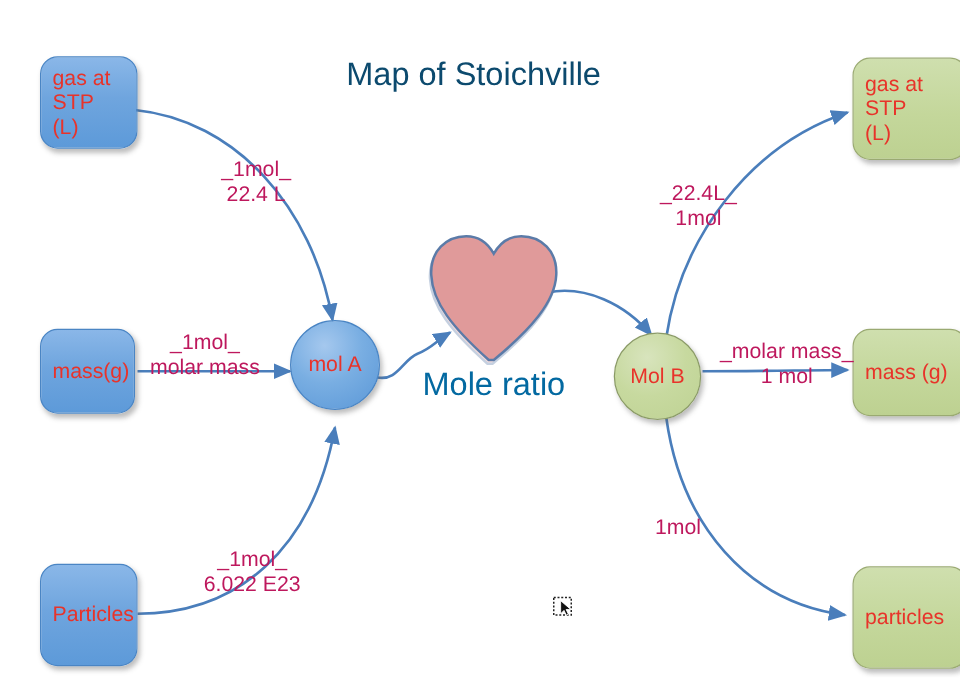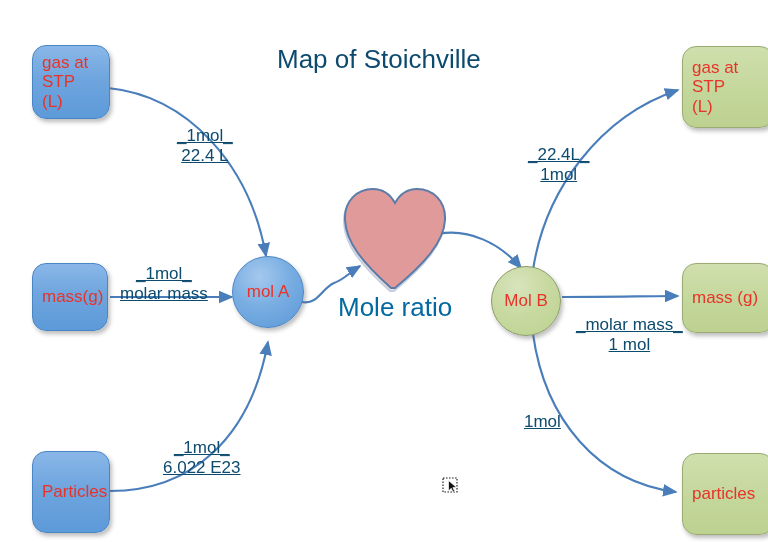--- a/index.html
+++ b/index.html
@@ -46,26 +46,25 @@
     background:radial-gradient(circle at 38% 28%,#a5c8ee 0%,#79aee2 45%,#5a97d7 100%);
     border:1px solid #4a85c4;
   }
   .circle.green{
     background:radial-gradient(circle at 38% 28%,#d8e4bd 0%,#c7d99f 48%,#bed293 100%);
     border:1px solid #8a9a66;
   }
 
   .edge-label{
     position:absolute;
-    color:#0c4a6e;
+    color:#be185d;
     font-size:17px;
     line-height:1.15;
     text-align:center;
     white-space:nowrap;
-    text-decoration:underline;
   }
   .plain-label{
     position:absolute;
     color:#0369a1;
     font-size:26px;
     line-height:1;
     white-space:nowrap;
   }
   .heart-label{
     position:absolute;
@@ -187,21 +186,21 @@
   <div class="edge-label" style="left:163px;top:438px;">
     <div>_1mol_</div>
     <div>6.022 E23</div>
   </div>
 
   <div class="edge-label" style="left:528px;top:145px;">
     <div>_22.4L_</div>
     <div>1mol</div>
   </div>
 
-  <div class="edge-label" style="left:576px;top:271px;margin-top:44px;">
+  <div class="edge-label" style="left:576px;top:271px;">
     <div>_molar mass_</div>
     <div>1 mol</div>
   </div>
 
   <div class="edge-label" style="left:524px;top:412px;">
     <div>1mol</div>
   </div>
 
   <svg class="cursor" style="left:441px;top:476px;width:24px;height:24px;" viewBox="0 0 24 24">
     <rect x="2" y="2" width="14" height="14" fill="none" stroke="#222" stroke-width="1.2" stroke-dasharray="1.6 1.4"></rect>

